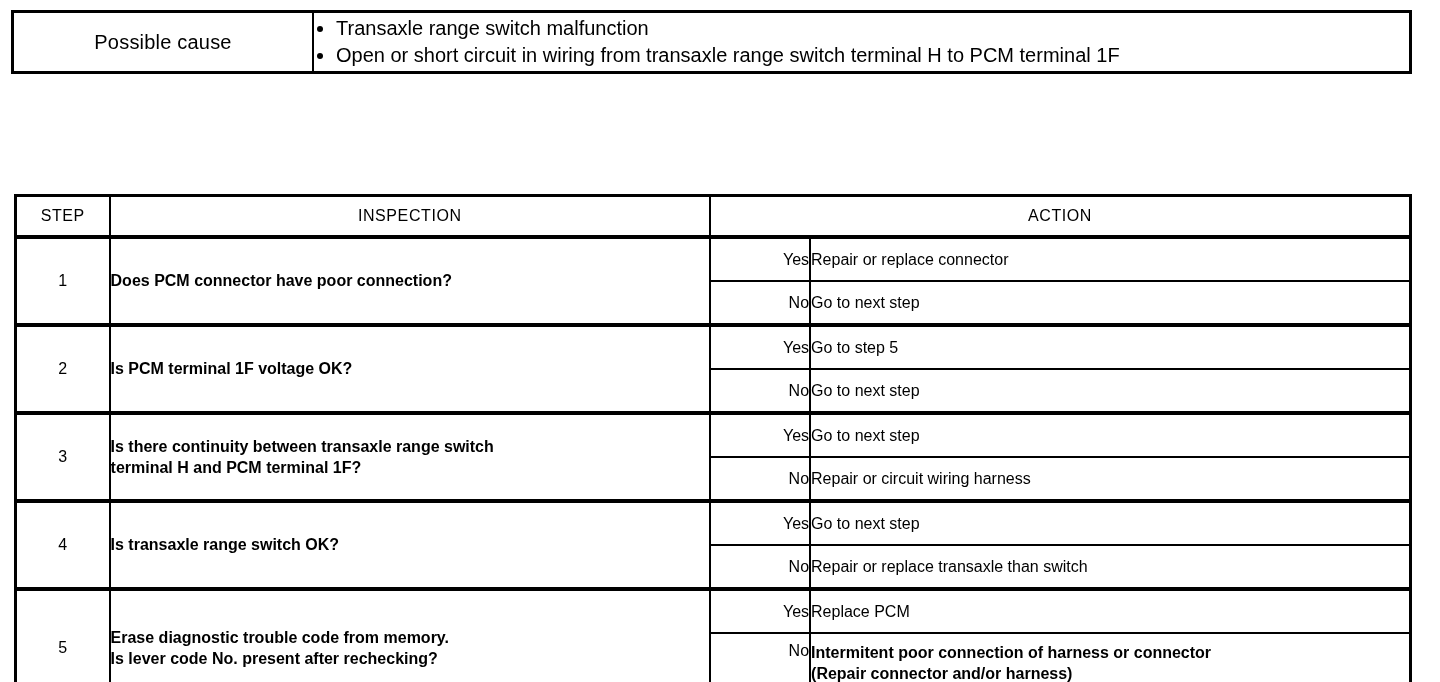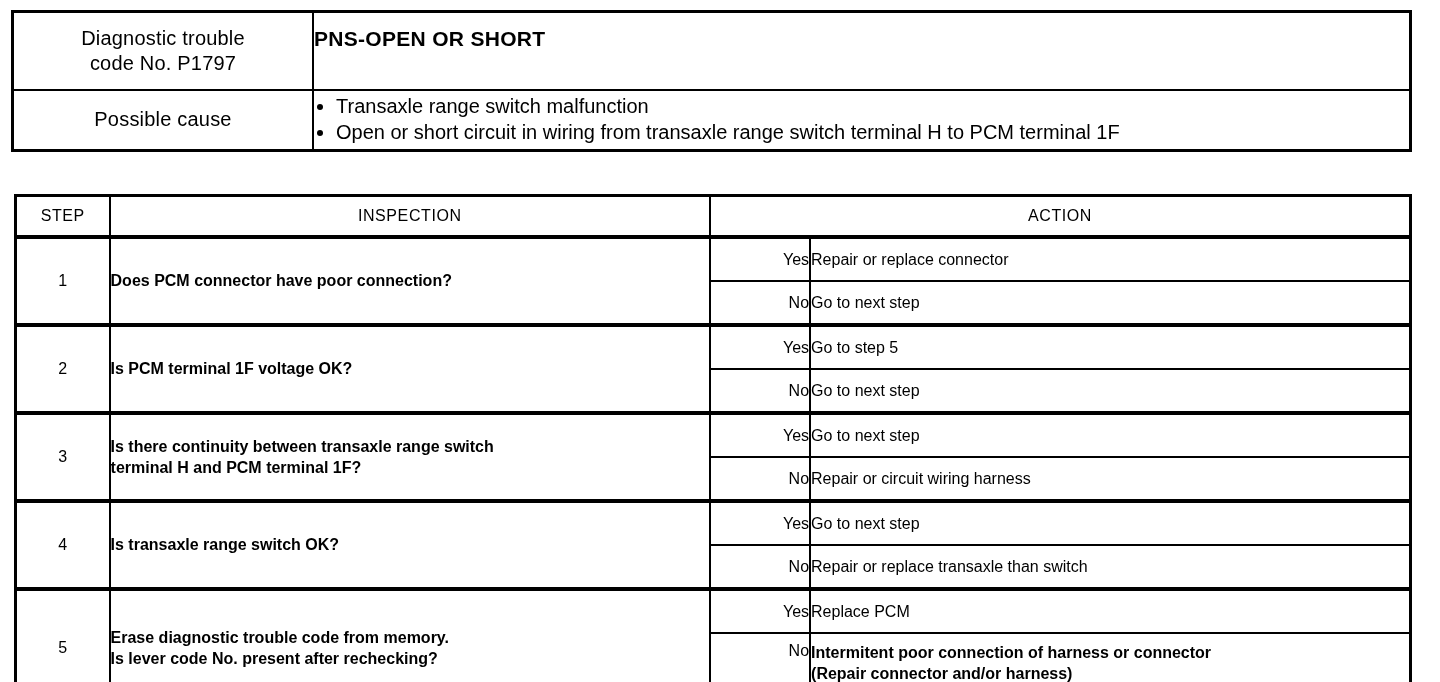--- a/index.html
+++ b/index.html
@@ -147,27 +147,20 @@
   }
   .insp-line { display: block; font-weight: bold; }
 </style>
 </head>
 <body>
 
 <div class="page">
 
   <table id="summary-table" class="dtc-table">
     <tbody>
-      <tr class="row-dtc">
-        <td class="sum-label" rowspan="1">
-          <span>Diagnostic trouble</span><br>
-          <span>code No. P1797</span>
-        </td>
-        <td class="sum-value title-cell">PNS-OPEN OR SHORT</td>
-      </tr>
 
 
       <tr class="row-cause">
         <td class="sum-label">Possible cause</td>
         <td class="sum-value">
           <ul class="bullets">
             <li>Transaxle range switch malfunction</li>
             <li>Open or short circuit in wiring from transaxle range switch terminal H to PCM terminal 1F</li>
           </ul>
         </td>

